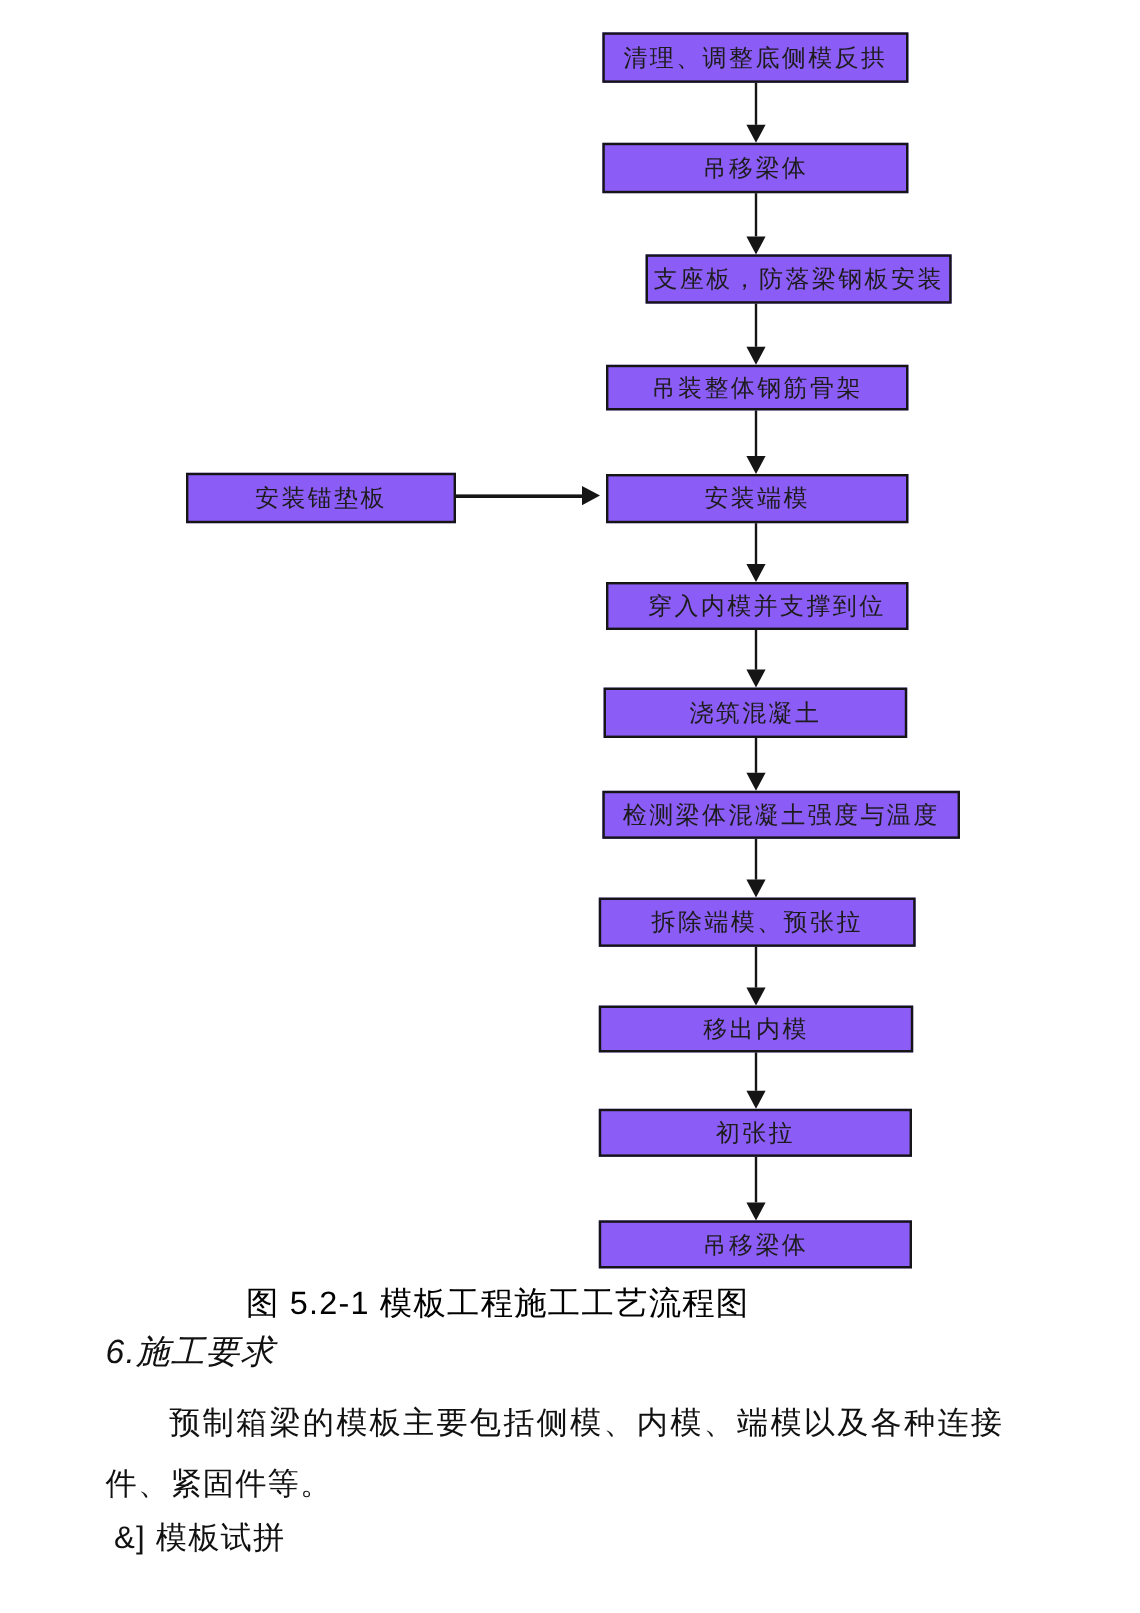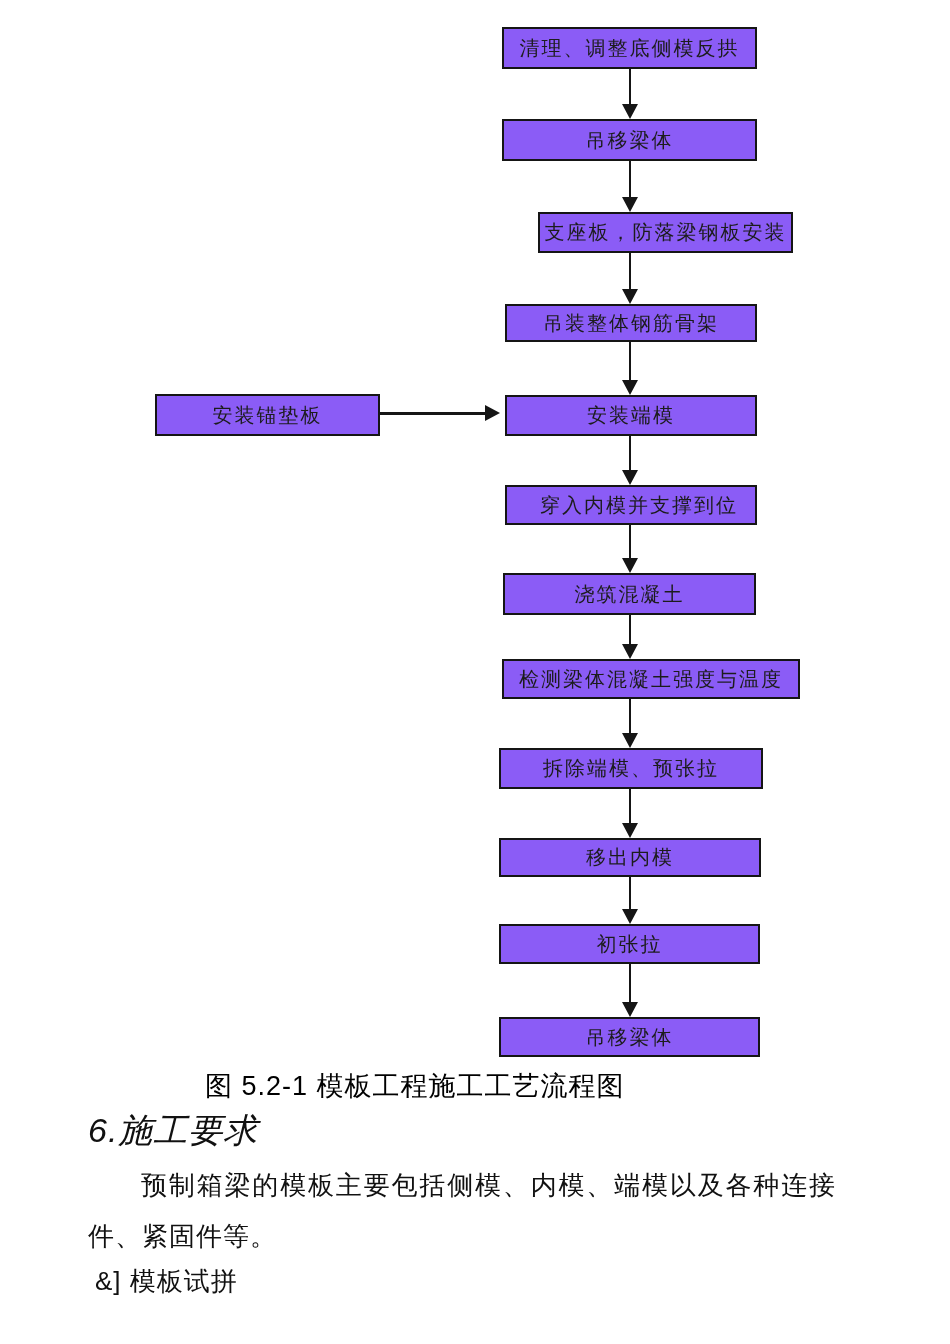--- a/index.html
+++ b/index.html
@@ -70,21 +70,21 @@
     font-size: 27px;
     letter-spacing: 1px;
     color: #000000;
     white-space: nowrap;
     margin-top: 10px;
   }
   .section-heading {
     position: absolute;
     left: 88px;
     top: 1108px;
-    font-size: 34px;
+    font-size: 28px;
     font-style: italic;
     letter-spacing: 1px;
     color: #111;
     white-space: nowrap;
   }
   .body-paragraph {
     position: absolute;
     left: 88px;
     top: 1160px;
     width: 748px;

